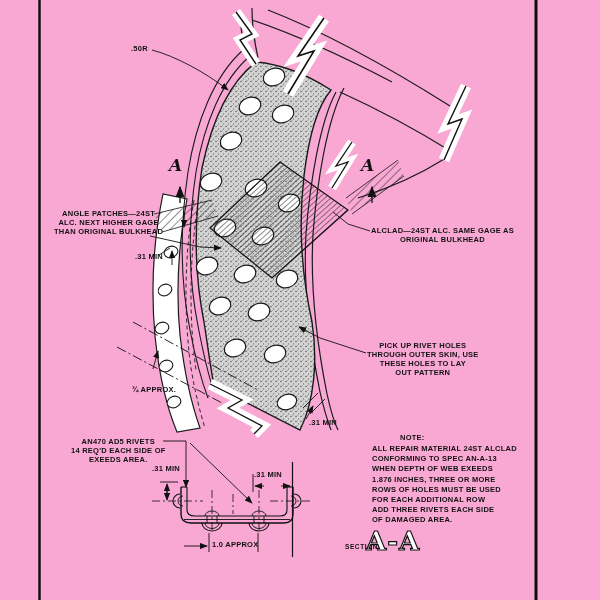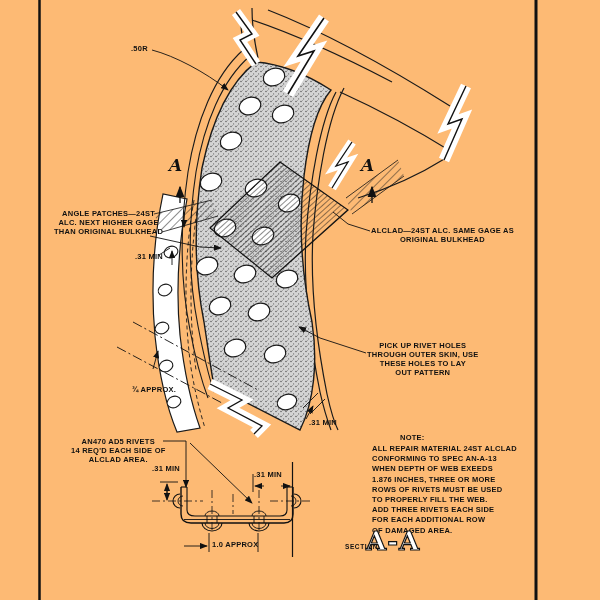--- a/index.html
+++ b/index.html
@@ -1,16 +1,16 @@
 <!DOCTYPE html>
 <html><head>
 <meta charset="utf-8">
 <style>
   html,body{margin:0;padding:0;background:#fff;}
-  #page{position:relative;width:600px;height:600px;background:#fdba74;overflow:hidden;
+  #page{position:relative;width:600px;height:600px;background:#f9a8d4;overflow:hidden;
         font-family:"Liberation Sans",sans-serif;}
   #art{position:absolute;left:0;top:0;z-index:1;}
   .lbl{position:absolute;z-index:2;font:700 7.5px "Liberation Sans",sans-serif;
        color:#111;letter-spacing:.25px;white-space:nowrap;}
   .callout-ln{height:9px;line-height:9px;text-align:center;}
   .note-ln{height:10.2px;line-height:10.2px;}
   .amark{position:absolute;z-index:2;font:700 italic 17px "DejaVu Serif",serif;color:#111;}
   .sec-prefix{position:absolute;z-index:2;font:700 6.5px "Liberation Sans",sans-serif;
        letter-spacing:.6px;color:#111;}
   #aa-title{position:absolute;z-index:2;left:363px;top:526px;}
@@ -224,37 +224,36 @@
 </div>
 
 <div class="lbl" style="left:309px;top:418px;">.31 MIN</div>
 
 <div class="amark" style="left:169px;top:155px;">A</div>
 <div class="amark" style="left:361px;top:155px;">A</div>
 
 <div class="lbl" style="left:71px;top:437px;">
   <div class="callout-ln">AN470 AD5 RIVETS</div>
   <div class="callout-ln">14 REQ'D EACH SIDE OF</div>
-  <div class="callout-ln">ALCLAD AREA.</div>
+  <div class="callout-ln">EXEEDS AREA.</div>
 </div>
 
 <div class="lbl" style="left:152px;top:464px;">.31 MIN</div>
 <div class="lbl" style="left:254px;top:470px;">.31 MIN</div>
 <div class="lbl" style="left:212px;top:540px;">1.0 APPROX</div>
 
 <div class="lbl" style="left:352px;top:433px;margin-left:48px;">NOTE:</div>
 <div class="lbl" style="left:372px;top:444px;">
   <div class="note-ln">ALL REPAIR MATERIAL 24ST ALCLAD</div>
   <div class="note-ln">CONFORMING TO SPEC AN-A-13</div>
   <div class="note-ln">WHEN DEPTH OF WEB EXEEDS</div>
   <div class="note-ln">1.876 INCHES, THREE OR MORE</div>
-  <div class="note-ln">ROWS OF RIVETS MUST BE USED</div>
-  <div class="note-ln">TO PROPERLY FILL THE WEB.</div>
+  <div class="note-ln">ROWS OF HOLES MUST BE USED</div>
+  <div class="note-ln">FOR EACH ADDITIONAL ROW</div>
   <div class="note-ln">ADD THREE RIVETS EACH SIDE</div>
-  <div class="note-ln">FOR EACH ADDITIONAL ROW</div>
   <div class="note-ln">OF DAMAGED AREA.</div>
 </div>
 
 <div class="sec-prefix" style="left:345px;top:543px;">SECTION</div>
 <svg id="aa-title" width="84" height="32">
   <text x="3" y="24" font-family="DejaVu Serif, serif" font-size="26" font-weight="bold" letter-spacing="1" fill="#ffffff" stroke="#111" stroke-width="1.2">A-A</text>
 </svg>
 
 </div>
 

